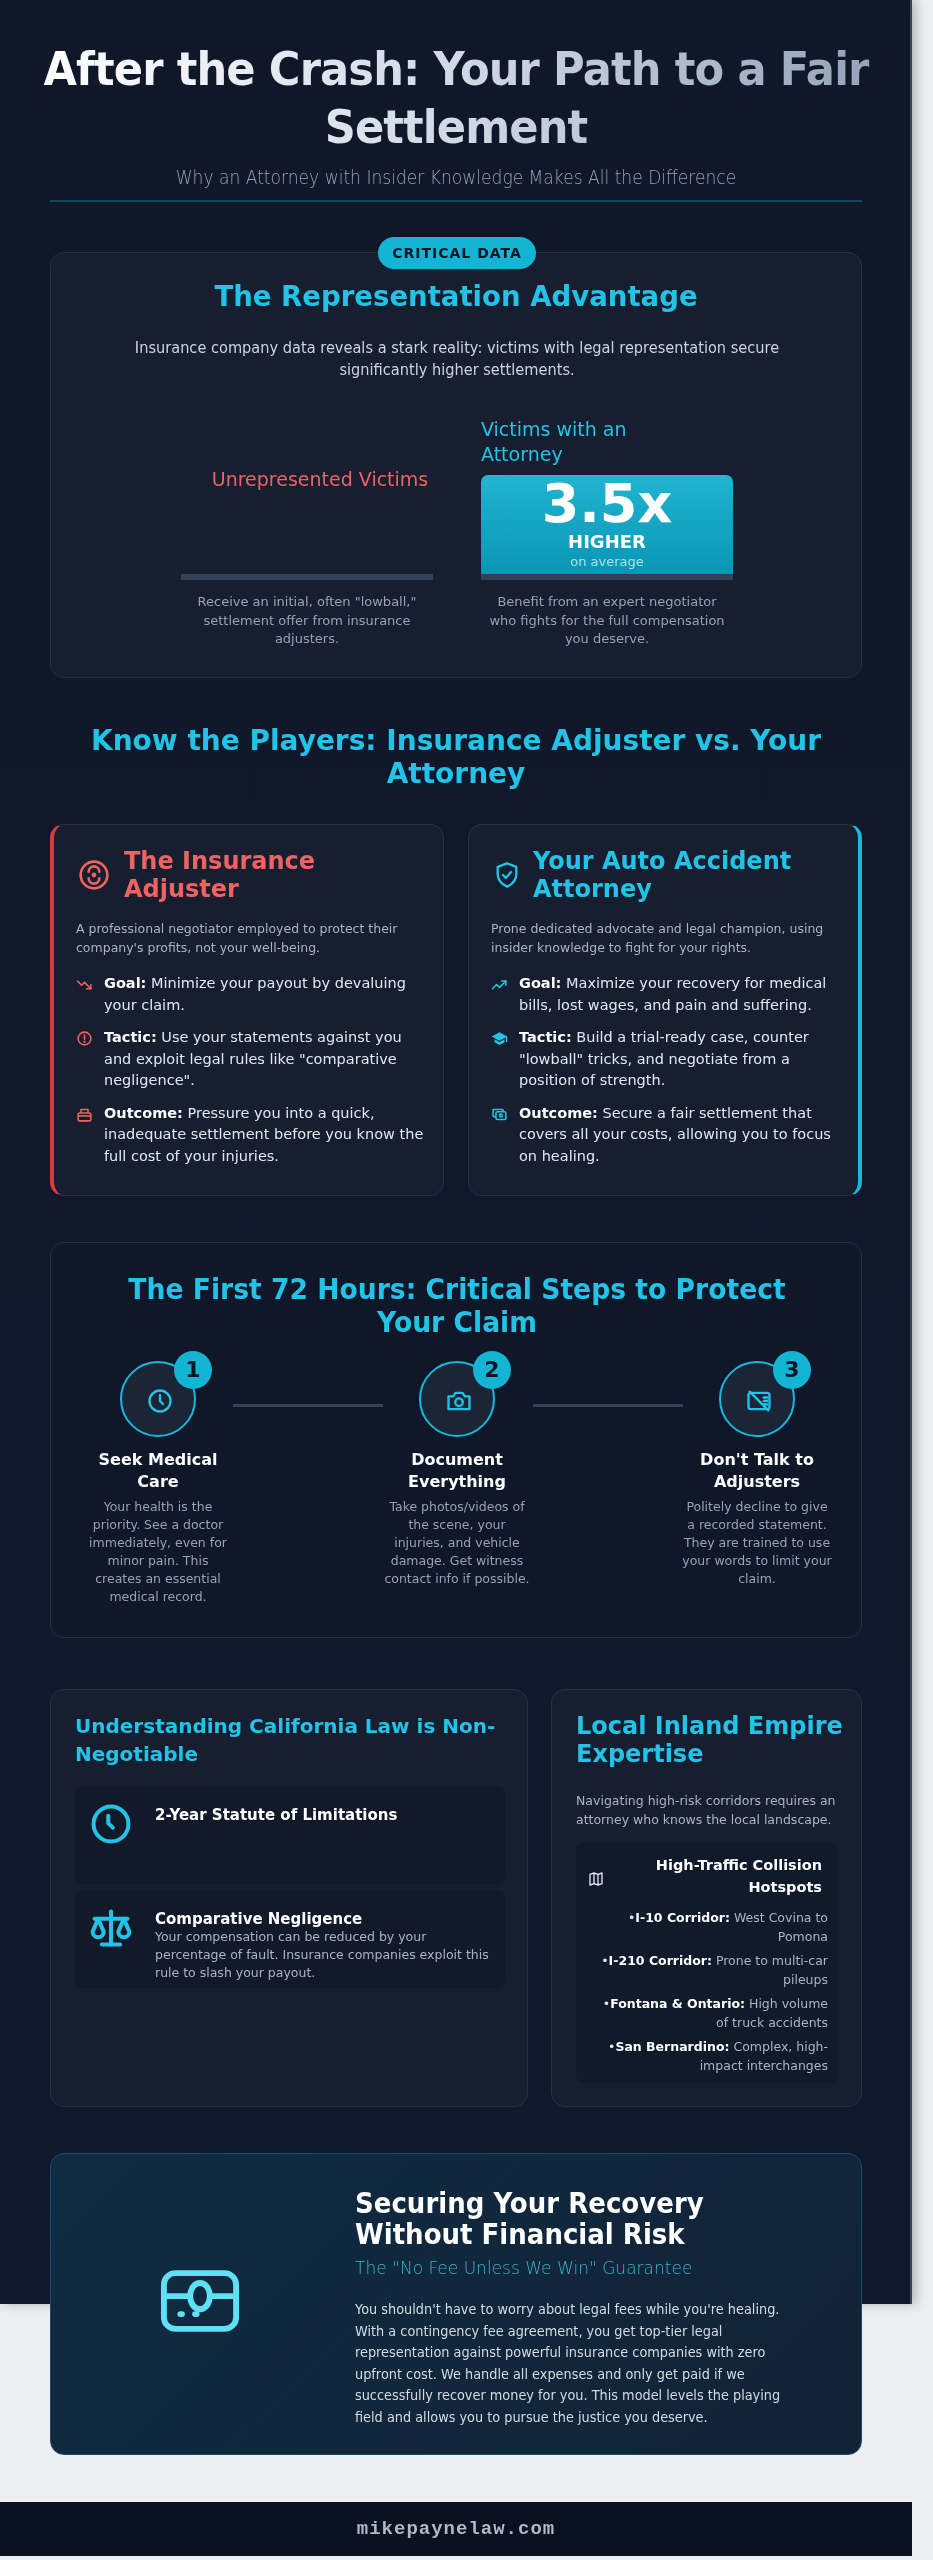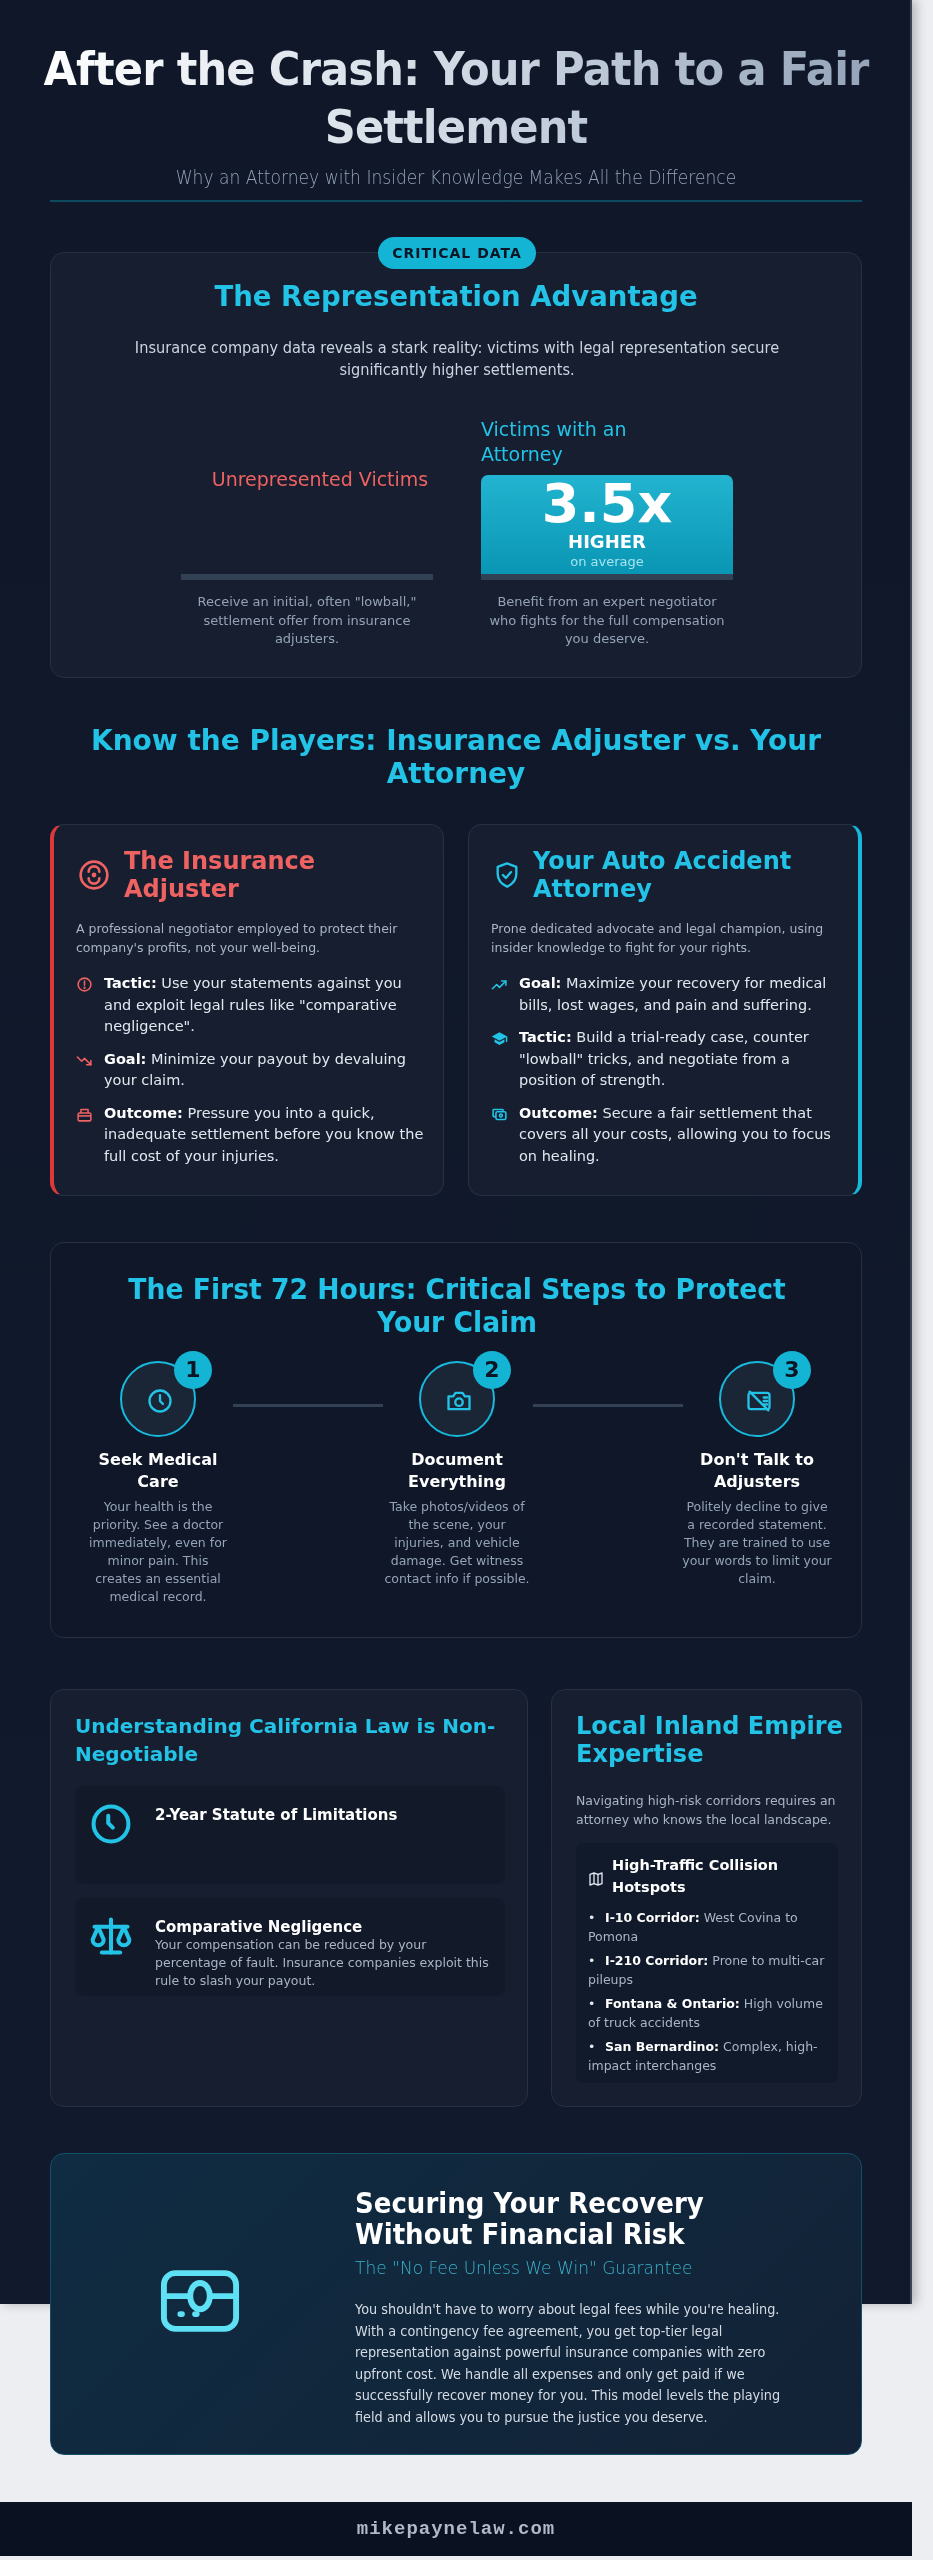--- a/index.html
+++ b/index.html
@@ -77,21 +77,21 @@
   .law { left: 50px; top: 1689px; width: 478px; height: 418px; }
   .law h2 { position: absolute; left: 24px; top: 22px; width: 440px; font-size: 20px; line-height: 28px; font-weight: bold; color: #22c3e6; }
   .law-item { position: absolute; left: 24px; width: 430px; height: 98px; background: #121a2a; border-radius: 8px; }
   .law-item .lic { position: absolute; left: 14px; top: 16px; width: 44px; height: 44px; }
   .law-item h5 { position: absolute; left: 80px; top: 20px; font-size: 15px; font-weight: bold; color: #fff; }
   .law-item p { position: absolute; left: 80px; top: 38px; width: 340px; font-size: 12.5px; line-height: 18px; color: #a9b4c4; }
 
   .local { left: 551px; top: 1689px; width: 311px; height: 418px; }
   .local h2 { position: absolute; left: 24px; top: 22px; width: 270px; font-size: 24px; line-height: 28px; font-weight: bold; color: #22c3e6; }
   .local .desc { position: absolute; left: 24px; top: 102px; width: 270px; font-size: 12.5px; line-height: 18.5px; color: #a9b4c4; }
-  .hot { position: absolute; left: 24px; top: 153px; width: 262px; height: 240px; background: #111a2a; border-radius: 8px; }
+  .hot { position: absolute; left: 24px; top: 153px; width: 262px; height: 240px; background: #111a2a; border-radius: 8px; text-align: right; }
   .hot h5 { position: absolute; left: 36px; top: 12px; width: 210px; font-size: 14.5px; line-height: 21.5px; font-weight: bold; color: #fff; }
   .hot .mapic { position: absolute; left: 12px; top: 28px; width: 16px; height: 16px; }
   .hot ul { position: absolute; left: 12px; top: 66px; width: 240px; list-style: none; }
   .hot li { font-size: 12.5px; line-height: 18.5px; color: #a9b4c4; margin-bottom: 6px; }
   .hot li b { color: #fff; }
   .hot li .dot { display: inline-block; width: 17px; color: #e2e8f0; }
 
   
   .cta { left: 50px; top: 2153px; width: 812px; height: 302px; background: linear-gradient(135deg, #0f2c42 0%, #132236 100%); border: 1px solid #14506a; }
   .cta .bigic { position: absolute; left: 108px; top: 112px; width: 52px; height: 64px; }
@@ -137,33 +137,33 @@
     <svg class="ph-icon" viewBox="0 0 24 24" fill="none" stroke="#ef6262" stroke-width="2" stroke-linecap="round">
       <circle cx="12" cy="12" r="10"></circle>
         <path d="M8 9.5a4 4 0 0 1 8 0"></path>
         <path d="M8 14.5a4 4 0 0 0 8 0"></path>
         <circle cx="12" cy="12" r="0.8" fill="#ef6262"></circle>
     </svg>
     <h3 class="red">The Insurance Adjuster</h3>
     <div class="desc">A professional negotiator employed to protect their company's profits, not your well-being.</div>
     <div class="pl-list">
       <div class="pl-item">
+        <svg class="ic" viewBox="0 0 24 24" fill="none" stroke="#ef6262" stroke-width="2.2" stroke-linecap="round" stroke-linejoin="round">
+            <path d="M2 7l6 6 4-4 9 9"></path>
+            <path d="M21 12v6h-6"></path>
+          </svg>
+        <b>Goal:</b><span> Minimize your payout by devaluing your claim.</span>
+      </div>
+      <div class="pl-item">
         <svg class="ic" viewBox="0 0 24 24" fill="none" stroke="#ef6262" stroke-width="2.2" stroke-linecap="round">
             <circle cx="12" cy="12" r="9"></circle>
             <path d="M12 7v6"></path>
             <circle cx="12" cy="16.5" r="0.6" fill="#ef6262"></circle>
           </svg>
         <b>Tactic:</b><span> Use your statements against you and exploit legal rules like "comparative negligence".</span>
-      </div>
-      <div class="pl-item">
-        <svg class="ic" viewBox="0 0 24 24" fill="none" stroke="#ef6262" stroke-width="2.2" stroke-linecap="round" stroke-linejoin="round">
-            <path d="M2 7l6 6 4-4 9 9"></path>
-            <path d="M21 12v6h-6"></path>
-          </svg>
-        <b>Goal:</b><span> Minimize your payout by devaluing your claim.</span>
       </div>
       <div class="pl-item">
         <svg class="ic" viewBox="0 0 24 24" fill="none" stroke="#ef6262" stroke-width="2.2" stroke-linejoin="round">
             <rect x="3" y="10" width="18" height="11" rx="2"></rect>
             <path d="M7 10V5h10v5"></path>
             <path d="M3 14h18"></path>
           </svg>
         <b>Outcome:</b><span> Pressure you into a quick, inadequate settlement before you know the full cost of your injuries.</span>
       </div>
     </div>
@@ -247,21 +247,21 @@
 
   <div class="card law">
     <h2>Understanding California Law is Non-Negotiable</h2>
     <div class="law-item" style="top:96px;">
       <svg class="lic" viewBox="0 0 24 24" fill="none" stroke="#22c3e6" stroke-width="2.2" stroke-linecap="round">
           <circle cx="12" cy="12" r="9.5"></circle>
           <path d="M10.5 7.5v4l2.5 2.5"></path>
         </svg>
       <h5>2-Year Statute of Limitations</h5>
     </div>
-    <div class="law-item" style="top:208px;">
+    <div class="law-item" style="top:200px;">
       <svg class="lic" viewBox="0 0 24 24" fill="none" stroke="#22c3e6" stroke-width="2.2" stroke-linecap="round" stroke-linejoin="round">
           <path d="M12 3v18"></path>
           <path d="M7 21h10"></path>
           <path d="M3 7h18"></path>
           <path d="M5 7l-3 7a3 3 0 0 0 6 0z"></path>
           <path d="M19 7l-3 7a3 3 0 0 0 6 0z"></path>
         </svg>
       <h5>Comparative Negligence</h5>
       <p>Your compensation can be reduced by your percentage of fault. Insurance companies exploit this rule to slash your payout.</p>
     </div>

